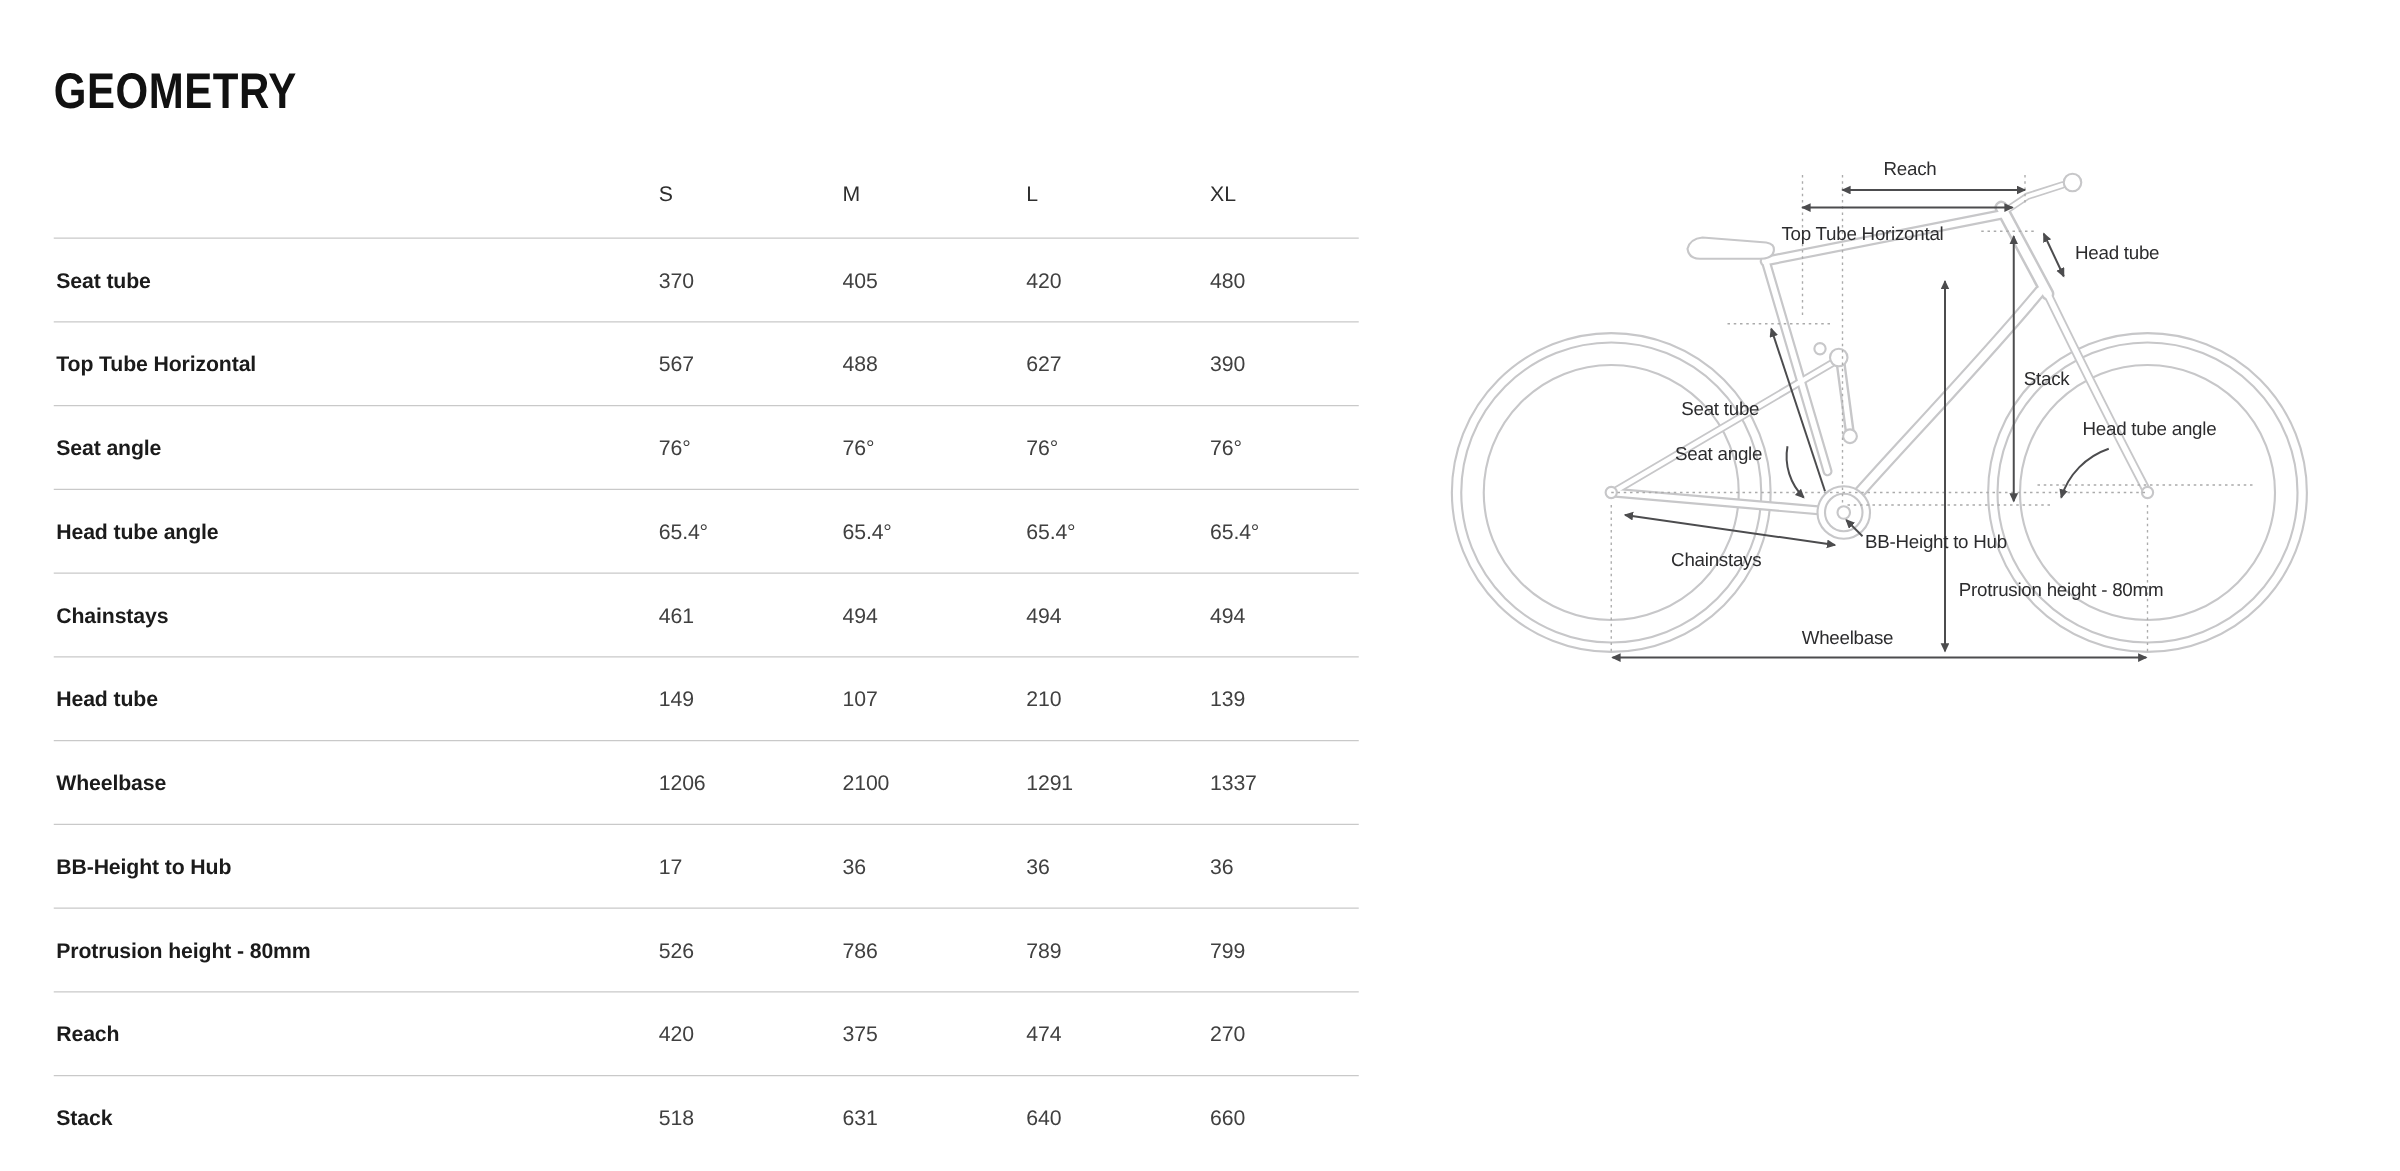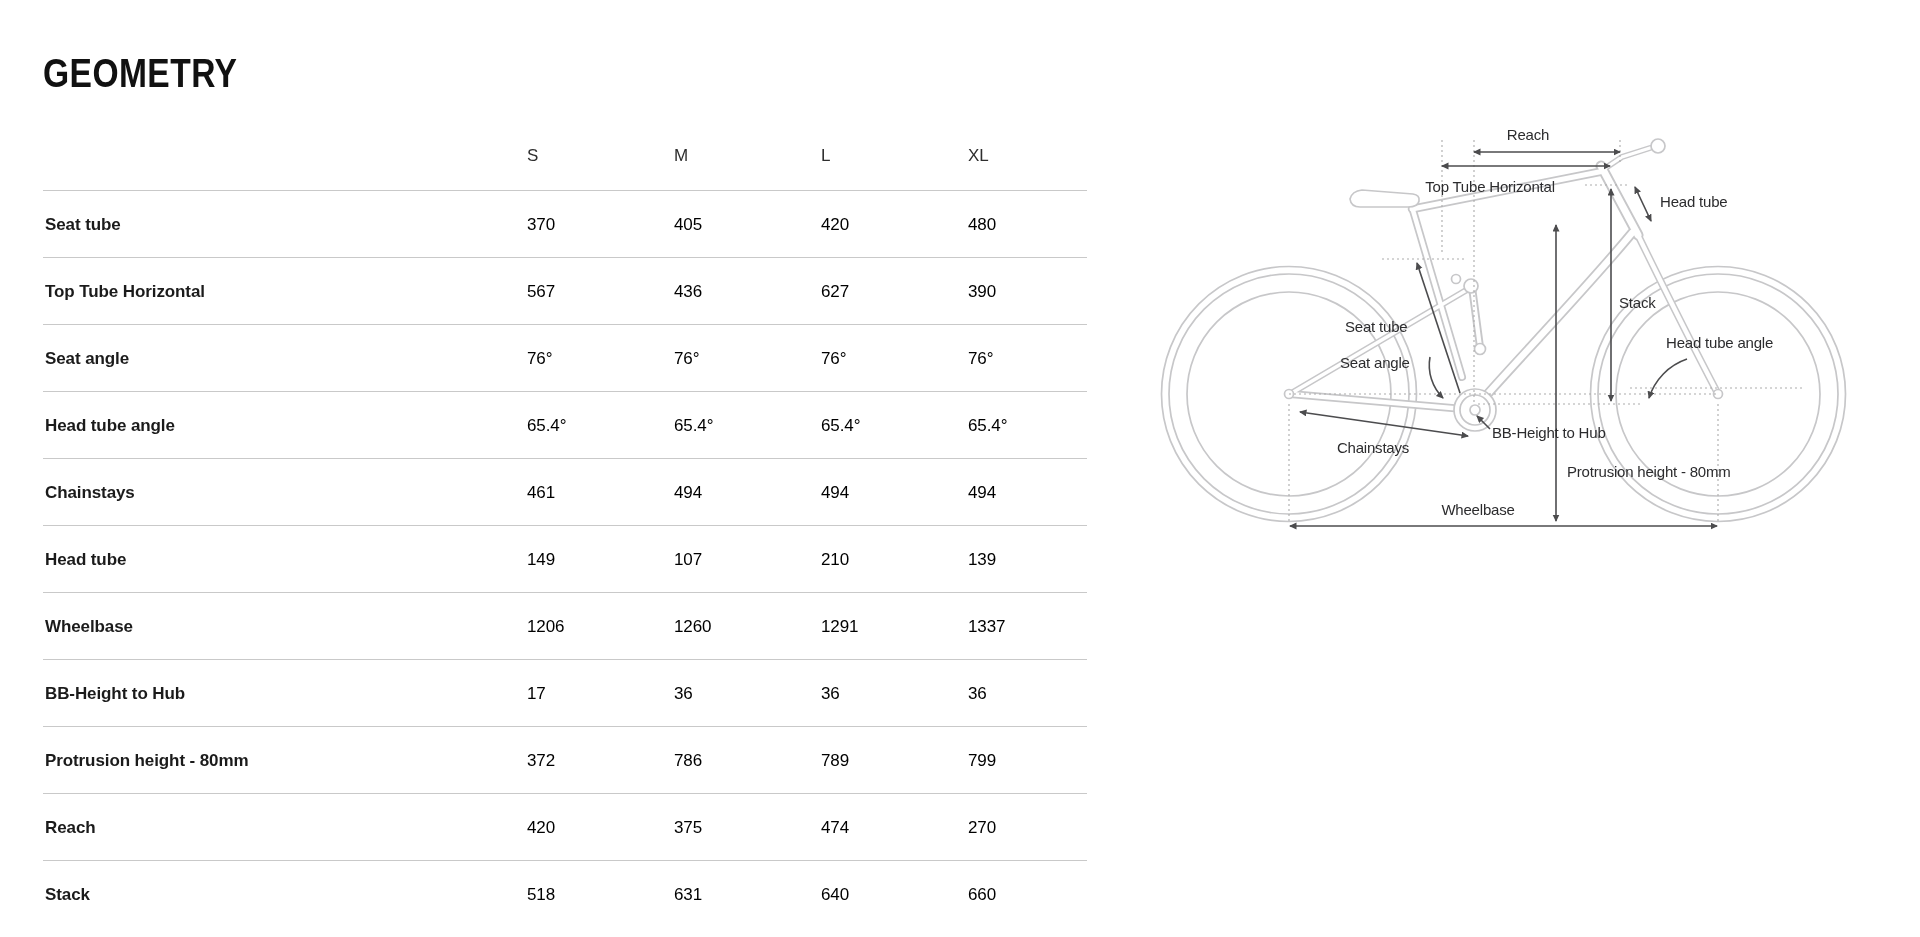--- a/index.html
+++ b/index.html
@@ -13,21 +13,21 @@
     white-space:nowrap;
   }
   .geo-table{position:absolute;left:43px;top:120px;width:1044px;}
   .trow{
     display:grid;grid-template-columns:484px 147px 147px 147px auto;
     height:66px;align-items:center;border-top:1px solid #c9c9c9;
   }
   .trow.header{height:70px;border-top:none;}
   .cell{font-size:17px;line-height:1;}
   .cell.label{font-weight:700;color:#1b1b1b;padding-left:2px;letter-spacing:-0.1px;}
-  .cell.val{color:#000000;letter-spacing:-0.1px;}
+  .cell.val{color:#404040;letter-spacing:-0.1px;}
   .cell.head{color:#2e2e2e;}
   .diagram{position:absolute;left:1130px;top:95px;width:790px;height:480px;}
   .diagram text{
     font-family:"Liberation Sans","DejaVu Sans",sans-serif;font-size:15px;fill:#2c2c2e;
     letter-spacing:-0.2px;
   }
 </style>
 </head>
 <body>
 
@@ -47,21 +47,21 @@
     <div class="trow">
       <div class="cell label">Seat tube</div>
       <div class="cell val">370</div>
       <div class="cell val">405</div>
       <div class="cell val">420</div>
       <div class="cell val">480</div>
     </div>
     <div class="trow">
       <div class="cell label">Top Tube Horizontal</div>
       <div class="cell val">567</div>
-      <div class="cell val">436</div>
+      <div class="cell val">488</div>
       <div class="cell val">627</div>
       <div class="cell val">390</div>
     </div>
     <div class="trow">
       <div class="cell label">Seat angle</div>
       <div class="cell val">76°</div>
       <div class="cell val">76°</div>
       <div class="cell val">76°</div>
       <div class="cell val">76°</div>
     </div>
@@ -82,34 +82,34 @@
     <div class="trow">
       <div class="cell label">Head tube</div>
       <div class="cell val">149</div>
       <div class="cell val">107</div>
       <div class="cell val">210</div>
       <div class="cell val">139</div>
     </div>
     <div class="trow">
       <div class="cell label">Wheelbase</div>
       <div class="cell val">1206</div>
-      <div class="cell val">1260</div>
+      <div class="cell val">2100</div>
       <div class="cell val">1291</div>
       <div class="cell val">1337</div>
     </div>
     <div class="trow">
       <div class="cell label">BB-Height to Hub</div>
       <div class="cell val">17</div>
       <div class="cell val">36</div>
       <div class="cell val">36</div>
       <div class="cell val">36</div>
     </div>
     <div class="trow">
       <div class="cell label">Protrusion height - 80mm</div>
-      <div class="cell val">372</div>
+      <div class="cell val">526</div>
       <div class="cell val">786</div>
       <div class="cell val">789</div>
       <div class="cell val">799</div>
     </div>
     <div class="trow">
       <div class="cell label">Reach</div>
       <div class="cell val">420</div>
       <div class="cell val">375</div>
       <div class="cell val">474</div>
       <div class="cell val">270</div>

